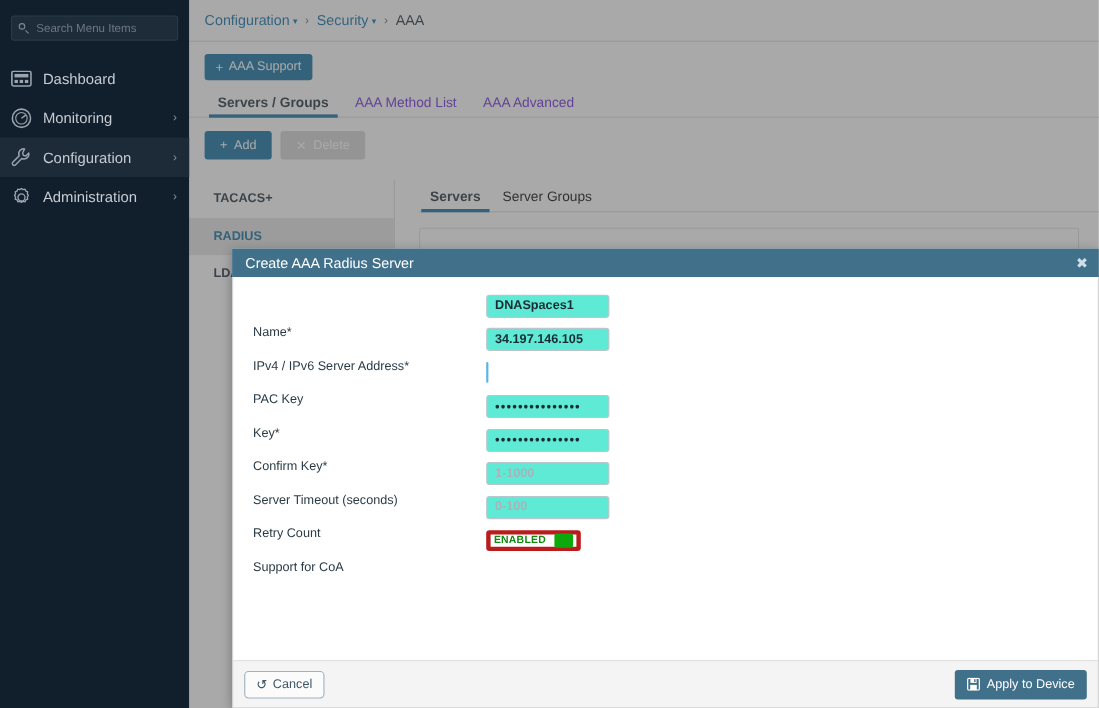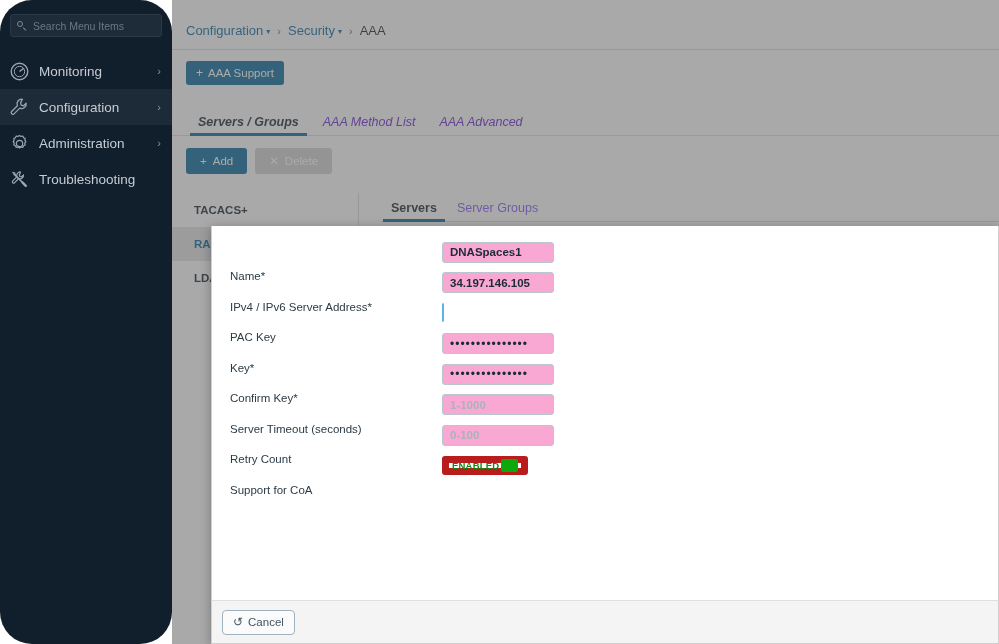--- a/index.html
+++ b/index.html
@@ -15,21 +15,20 @@
     position: relative;
   }
 
   
   #sidebar {
     position: absolute;
     left: 0; top: 0;
     width: 172px; height: 644px;
     background: #111e2b;
     z-index: 5;
-    border-radius: 32px;
   }
   #search-wrap {
     margin: 14px 10px 0 10px;
     height: 23px;
     background: #1e2c3a;
     border: 1px solid #2b3a49;
     border-radius: 3px;
     display: flex;
     align-items: center;
     padding: 0 6px;
@@ -108,21 +107,20 @@
     background: #ffffff;
   }
   #breadcrumb-bar {
     height: 37px;
     border-bottom: 1px solid #dcdcdc;
     display: flex;
     align-items: center;
     padding-left: 14px;
     font-size: 13px;
     color: #1d3c4b;
-    margin-top: 12px;
   }
   .crumb-link { color: #0b6ea8; }
   .crumb-caret {
     display: inline-block;
     margin-left: 3px;
     font-size: 8px;
     color: #0b6ea8;
     vertical-align: middle;
   }
   .crumb-sep {
@@ -141,27 +139,26 @@
     color: #ffffff;
     border: none;
     border-radius: 3px;
     font-size: 11.5px;
     padding: 0 10px;
     font-family: "Liberation Sans", sans-serif;
   }
   #aaa-wizard-btn .plus { margin-right: 5px; font-size: 12px; }
 
   #main-tabs {
-    margin-top: 22px;
+    margin-top: 5px;
     height: 28px;
     border-bottom: 1px solid #dedede;
     padding-left: 14px;
     display: flex;
     align-items: flex-end;
-    font-style: italic;
   }
   .main-tab {
     font-size: 12.5px;
     color: #6d28d9;
     padding: 0 12px 6px 12px;
     position: relative;
   }
   .main-tab.active { color: #1b2b36; font-weight: bold; }
   .main-tab.active::after {
     content: "";
@@ -196,21 +193,21 @@
   }
   #server-panel { flex: 1; padding-left: 22px; }
   #sub-tabs {
     height: 28px;
     border-bottom: 1px solid #dedede;
     display: flex;
     align-items: flex-end;
   }
   .sub-tab {
     font-size: 12.5px;
-    color: #8b5cf6;
+    color: #000000;
     padding: 0 10px 6px 10px;
     position: relative;
   }
   .sub-tab.active { color: #1b2b36; font-weight: bold; }
   .sub-tab.active::after {
     content: "";
     position: absolute;
     left: 2px; right: 2px; bottom: -1px;
     height: 3px;
     background: #0d6ca0;
@@ -324,21 +321,21 @@
     height: 21px;
     box-sizing: border-box;
     border: 1px solid #b9c6cd;
     border-radius: 3px;
     font-family: "Liberation Sans", sans-serif;
     font-size: 11.5px;
     font-weight: bold;
     color: #1b2b36;
     padding: 0 7px;
     outline: none;
-    background: #f9a8d4;
+    background: #5eead4;
   }
   .txt::placeholder { color: #a8b3ba; font-weight: bold; }
   .txt.masked {
     letter-spacing: 1px;
     font-weight: normal;
     font-size: 12px;
   }
   .sel {
     width: 112px;
     height: 21px;
@@ -362,21 +359,21 @@
   .cbx {
     width: 14px; height: 14px;
     box-sizing: border-box;
     border: 1.5px solid #5ab4e5;
     border-radius: 2px;
     background: #fff;
   }
   .toggle {
     width: 86px; height: 19px;
     box-sizing: border-box;
-    border: 7px solid #b91c1c;
+    border: 4px solid #b91c1c;
     border-radius: 3px;
     background: #fff;
     display: flex;
     align-items: center;
     padding: 0 3px;
   }
   .toggle .tg-label {
     flex: 1;
     font-size: 9.5px;
     font-weight: bold;
@@ -441,20 +438,33 @@
 </head>
 <body>
 
 <div id="sidebar">
   <div id="search-wrap">
     <span class="mag"></span>
     <input id="search-input" placeholder="Search Menu Items" style="">
   </div>
   <div id="nav-list">
 
+    <div class="nav-item">
+      <span class="nav-icon">
+        <svg width="19" height="15" viewBox="0 0 19 15">
+          <rect x="0.8" y="0.8" width="17.4" height="13.4" rx="1.5" fill="none" stroke="#9aa5b0" stroke-width="1.5"></rect>
+          <rect x="3.2" y="3.2" width="12.6" height="3.2" fill="#9aa5b0"></rect>
+          <rect x="3.2" y="8.6" width="3.1" height="2.9" fill="#9aa5b0"></rect>
+          <rect x="7.9" y="8.6" width="3.1" height="2.9" fill="#9aa5b0"></rect>
+          <rect x="12.6" y="8.6" width="3.1" height="2.9" fill="#9aa5b0"></rect>
+        </svg>
+      </span>
+      <span>Dashboard</span>
+      <span class="chev"></span>
+    </div>
 
     <div class="nav-item">
       <span class="nav-icon">
         <svg width="19" height="19" viewBox="0 0 19 19">
           <circle cx="9.5" cy="9.5" r="8.3" fill="none" stroke="#9aa5b0" stroke-width="1.4"></circle>
           <circle cx="9.5" cy="9.5" r="5.2" fill="none" stroke="#9aa5b0" stroke-width="1"></circle>
           <line x1="9.5" y1="9.5" x2="13.4" y2="6.6" stroke="#9aa5b0" stroke-width="1.4"></line>
         </svg>
       </span>
       <span>Monitoring</span>
@@ -475,32 +485,20 @@
       <span class="nav-icon">
         <svg width="19" height="19" viewBox="0 0 19 19">
           <path d="M9.5 1.4l1.5 1.0 1.8-0.4 0.7 1.7 1.7 0.7-0.4 1.8 1.0 1.5-1.0 1.5 0.4 1.8-1.7 0.7-0.7 1.7-1.8-0.4-1.5 1.0-1.5-1.0-1.8 0.4-0.7-1.7-1.7-0.7 0.4-1.8-1.0-1.5 1.0-1.5-0.4-1.8 1.7-0.7 0.7-1.7 1.8 0.4z" fill="none" stroke="#9aa5b0" stroke-width="1.2" stroke-linejoin="round"></path>
           <circle cx="9.5" cy="9.5" r="3.2" fill="none" stroke="#9aa5b0" stroke-width="1.2"></circle>
         </svg>
       </span>
       <span>Administration</span>
       <span class="chev">›</span>
     </div>
 
-    <div class="nav-item">
-      <span class="nav-icon">
-        <svg width="20" height="20" viewBox="0 0 20 20">
-          <path d="M11.6 3.0a3.4 3.4 0 0 0-3.6 4.7L3.6 12.1a1.3 1.3 0 0 0 1.8 1.8l4.4-4.4a3.4 3.4 0 0 0 4.7-3.6l-2.0 2.0-1.7-0.4-0.4-1.7z" fill="none" stroke="#9aa5b0" stroke-width="1.2" stroke-linejoin="round"></path>
-          <line x1="4.4" y1="4.4" x2="14.8" y2="14.8" stroke="#9aa5b0" stroke-width="1.6"></line>
-          <path d="M3.3 3.3l2.4 0.6 0.6 2.4" fill="none" stroke="#9aa5b0" stroke-width="1.2"></path>
-          <path d="M13.6 13.6l3.2 3.2" stroke="#9aa5b0" stroke-width="2.4" stroke-linecap="round"></path>
-        </svg>
-      </span>
-      <span>Troubleshooting</span>
-      <span class="chev"></span>
-    </div>
 
   </div>
 </div>
 
 <div id="content">
 
   <div id="breadcrumb-bar">
     <span>
       <span class="crumb-link">Configuration</span><span class="crumb-caret">▾</span>
     </span>
@@ -550,20 +548,24 @@
       <div id="table-stub"></div>
     </div>
   </div>
 
 </div>
 
 <div id="overlay"></div>
 
 <div id="modal">
 
+  <div id="modal-header">
+    <span id="modal-title">Create AAA Radius Server</span>
+    <span id="modal-close">✖</span>
+  </div>
 
   <div id="modal-body">
 
     <div class="form-row">
       <span class="form-label">Name*</span>
       <span class="form-ctrl">
         <input class="txt" value="DNASpaces1" style="">
       </span>
     </div>
 
@@ -622,18 +624,29 @@
       </span>
     </div>
 
   </div>
 
   <div id="modal-footer">
     <button id="cancel-btn">
       <span class="undo">↺</span>
       <span>Cancel</span>
     </button>
+    <button id="apply-btn">
+      <span class="save-ic">
+        <svg width="12" height="12" viewBox="0 0 12 12">
+          <rect x="0.7" y="0.7" width="10.6" height="10.6" rx="1" fill="none" stroke="#ffffff" stroke-width="1.1"></rect>
+          <rect x="3.2" y="0.7" width="5.6" height="4.1" fill="#ffffff"></rect>
+          <rect x="6.6" y="1.5" width="1.3" height="2.5" fill="#41708a"></rect>
+          <rect x="3.0" y="6.6" width="6.0" height="4.7" fill="#ffffff"></rect>
+        </svg>
+      </span>
+      <span>Apply to Device</span>
+    </button>
   </div>
 
 </div>
 
 <div class="hl" id="hl0" style="left: 222px; top: 258px; width: 344px; height: 64px; border-color: rgb(34, 192, 245);"></div>
 <div class="hl" id="hl1" style="left: 222px; top: 381px; width: 344px; height: 61px; border-color: rgb(34, 192, 245);"></div>
 
 </body></html>

